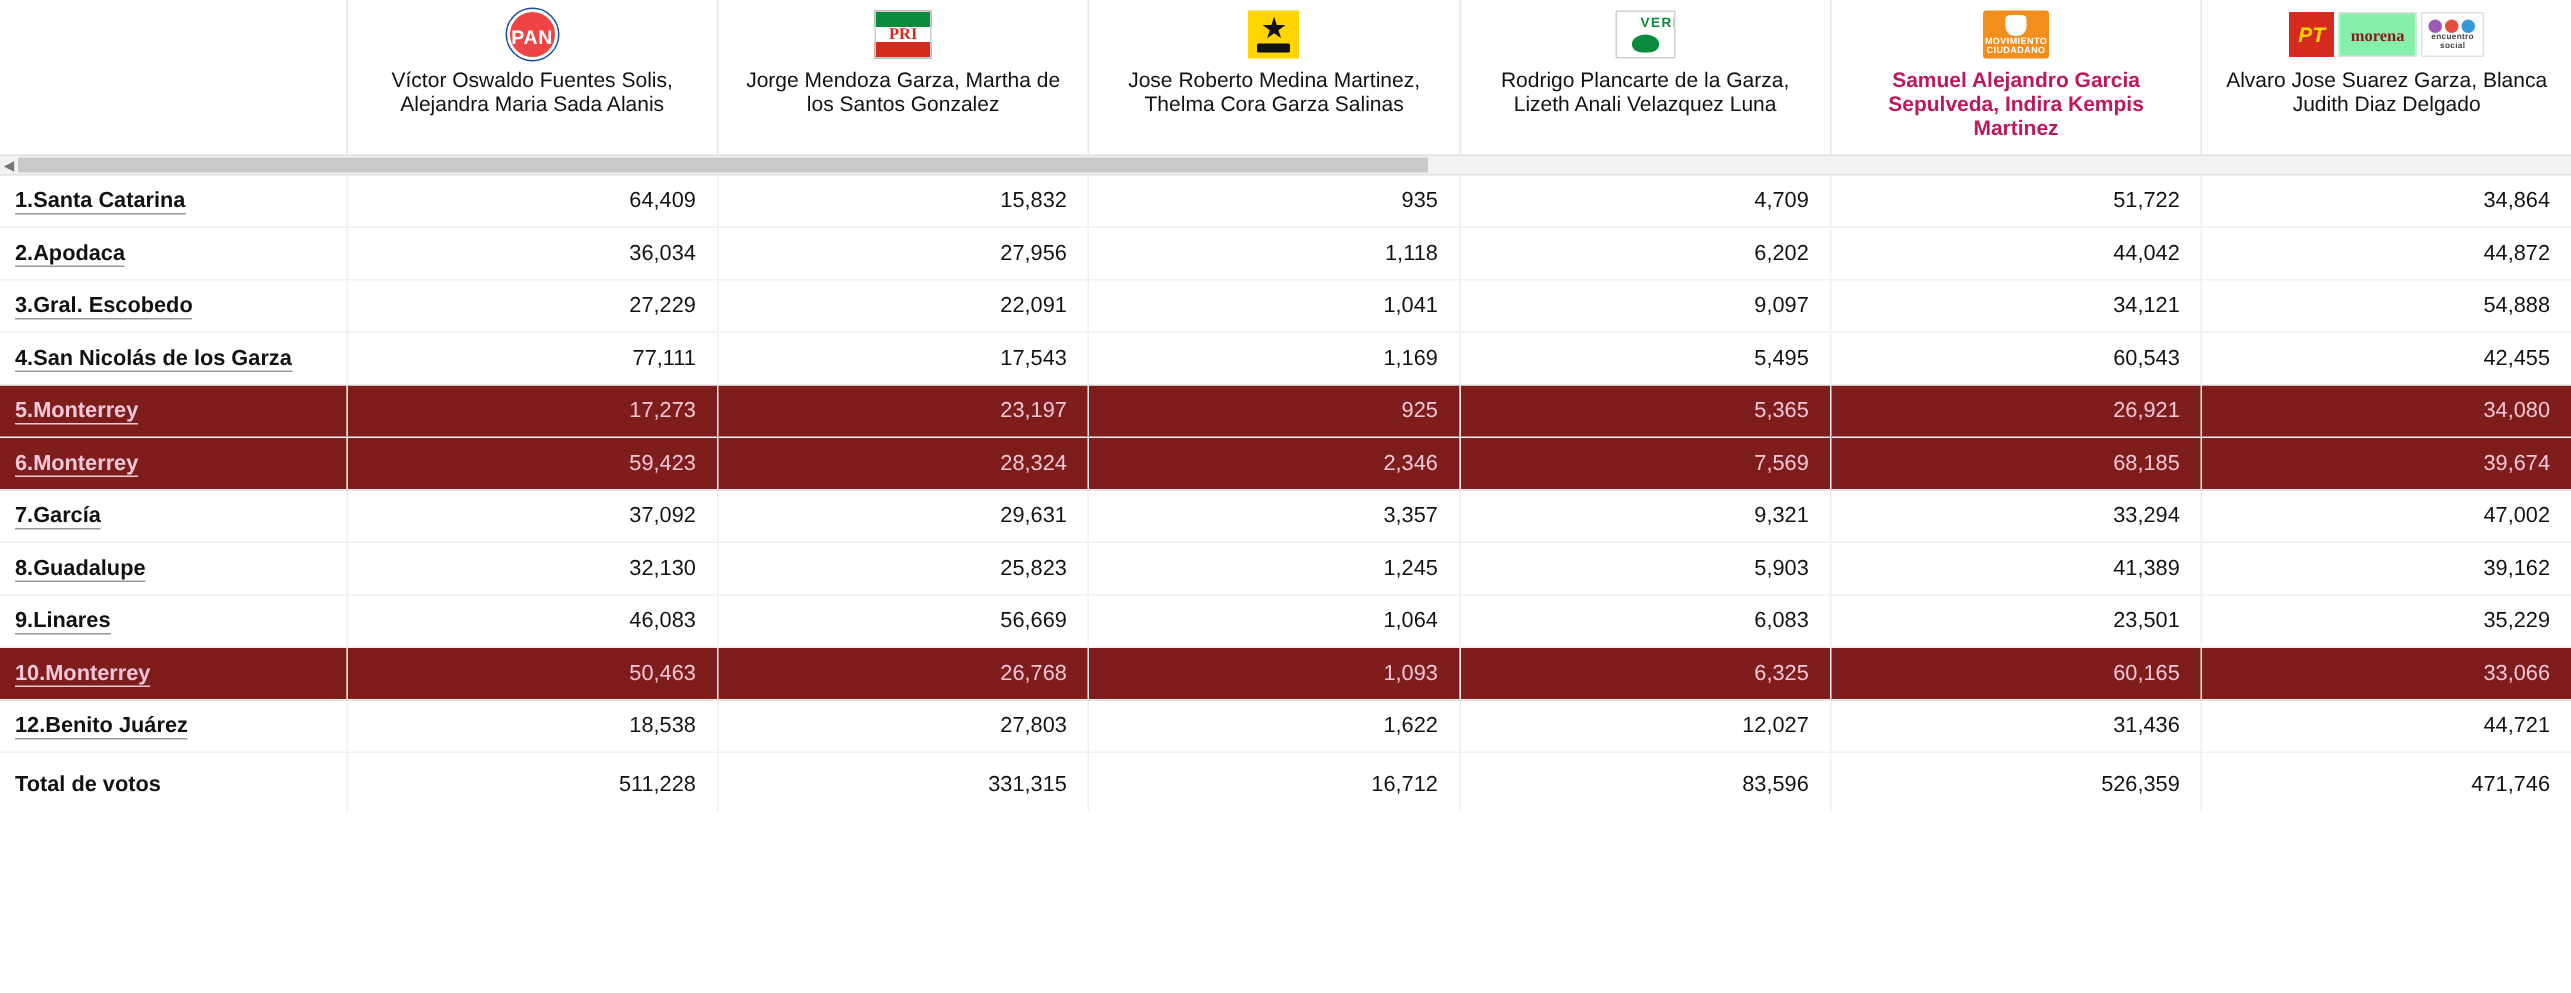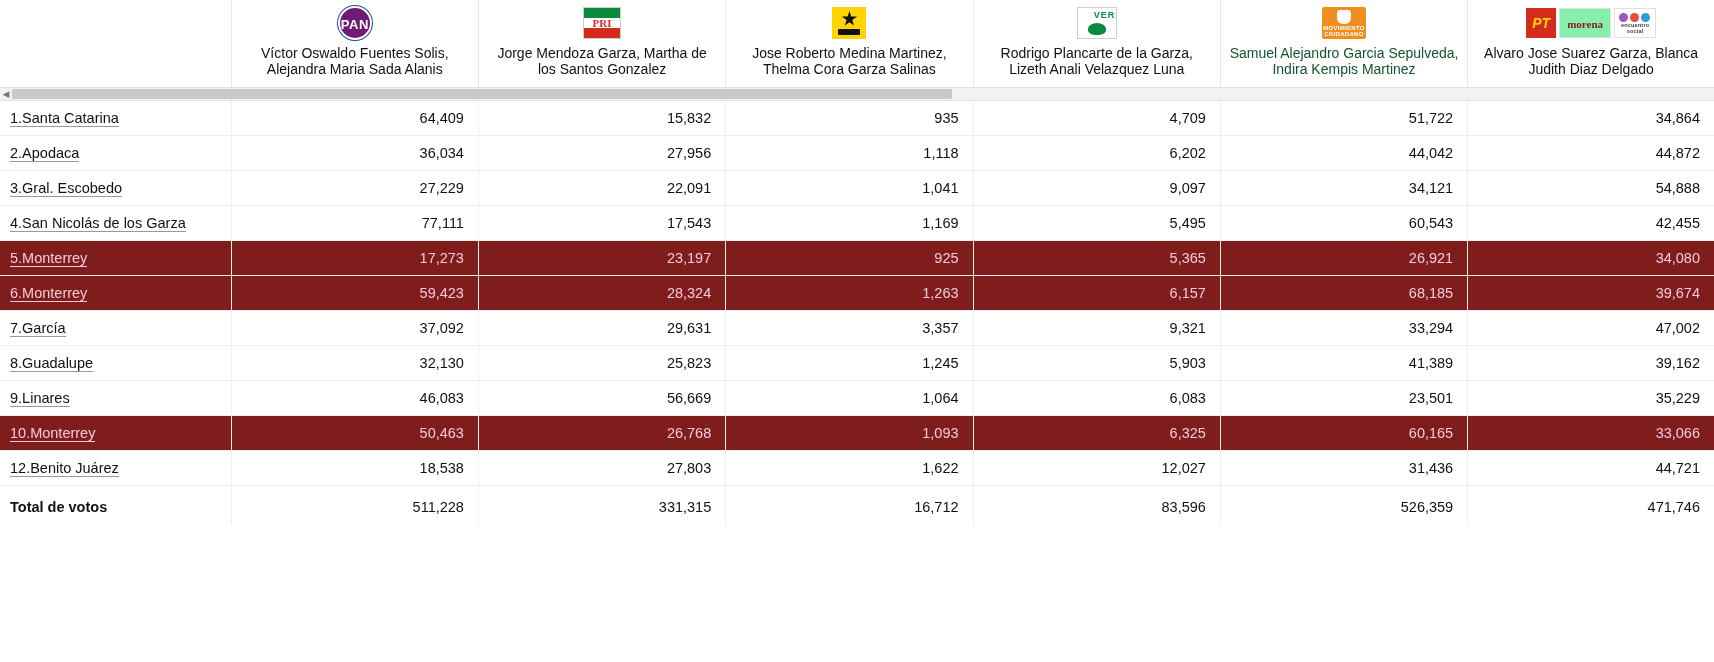--- a/index.html
+++ b/index.html
@@ -38,31 +38,31 @@
     justify-content: center;
     margin-bottom: 5px;
   }
   .cand-names {
     font-size: 14px;
     line-height: 16px;
     color: #111111;
     text-align: center;
   }
   .cand-names.highlight {
-    color: #14532d;
-    font-weight: normal;
+    color: #be185d;
+    font-weight: bold;
   }
   
   .logo {
     display: inline-block;
     position: relative;
   }
   .logo-pan {
     width: 34px; height: 34px; border-radius: 50%;
-    background: #701a75;
+    background: #ef4444;
     color: #ffffff;
     font-size: 13px; font-weight: bold;
     line-height: 34px; text-align: center;
     letter-spacing: 0.5px;
     border: 2px solid #ffffff;
     box-shadow: 0 0 0 1px #1a4fa0;
   }
   .logo-pri {
     width: 38px; height: 32px;
     background: linear-gradient(to bottom, #0a8a3c 0 33%, #ffffff 33% 66%, #d52b1e 66% 100%);
@@ -194,20 +194,21 @@
     padding: 9px 14px;
     border-bottom: 1px solid #efefef;
     border-left: 1px solid #efefef;
     text-align: right;
     background: #ffffff;
   }
   tbody td.muni {
     text-align: left;
     border-left: none;
     padding-left: 10px;
+    font-weight: bold;
   }
   tbody td.muni span.name {
     border-bottom: 1px solid #999999;
     cursor: pointer;
   }
   tr.dim td {
     color: #f3c9da;
     background: #7f1d1d;
   }
   tr.dim td.muni span.name { border-bottom-color: #f3c9da; }
@@ -357,22 +358,22 @@
           <td class="num">23,197</td>
           <td class="num">925</td>
           <td class="num">5,365</td>
           <td class="num">26,921</td>
           <td class="num">34,080</td>
         </tr>
         <tr class="dim">
           <td class="muni"><span class="name">6.Monterrey</span></td>
           <td class="num">59,423</td>
           <td class="num">28,324</td>
-          <td class="num">1,263</td>
-          <td class="num">6,157</td>
+          <td class="num">2,346</td>
+          <td class="num">7,569</td>
           <td class="num">68,185</td>
           <td class="num">39,674</td>
         </tr>
         <tr>
           <td class="muni"><span class="name">7.García</span></td>
           <td class="num">37,092</td>
           <td class="num">29,631</td>
           <td class="num">3,357</td>
           <td class="num">9,321</td>
           <td class="num">33,294</td>

